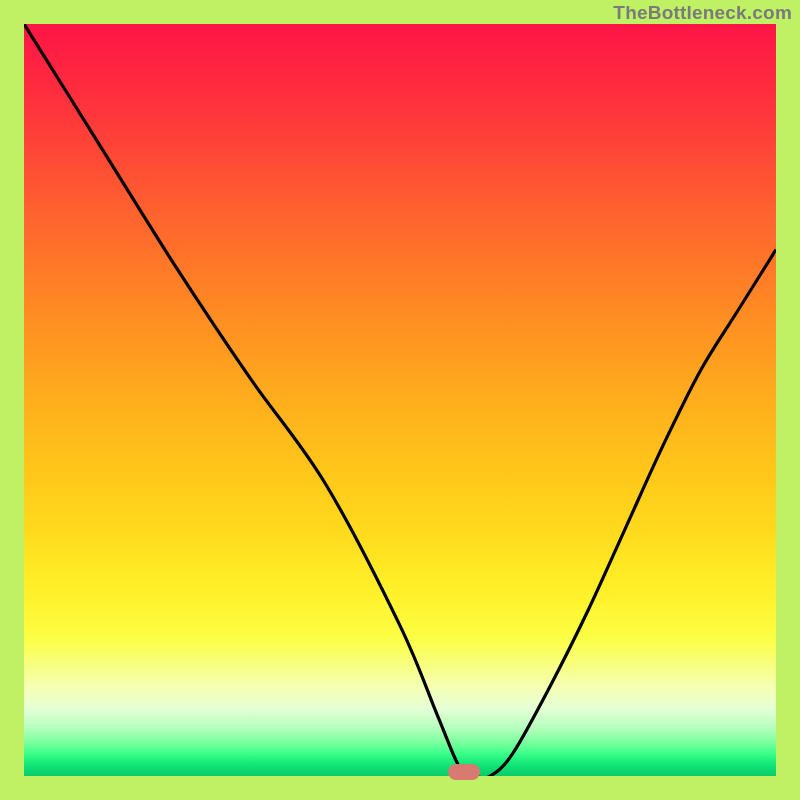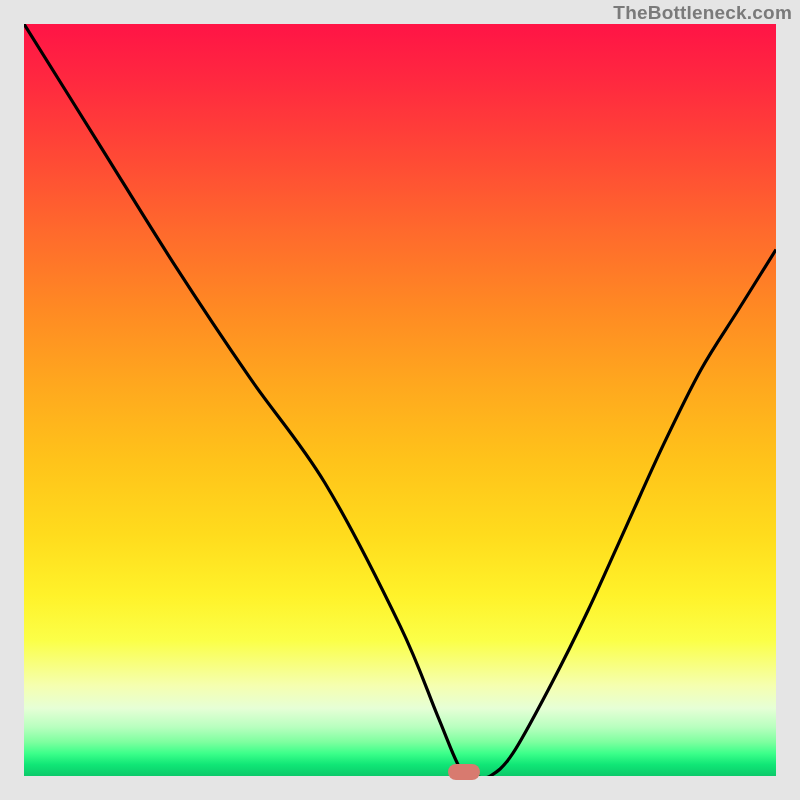--- a/index.html
+++ b/index.html
@@ -9,21 +9,21 @@
     height: 800px;
     background: #000000;
     overflow: hidden;
   }
   .frame {
     position: absolute;
     left: 0;
     top: 0;
     width: 800px;
     height: 800px;
-    background: #e5e5e5;
+    background: #bef264;
   }
   .plot-area {
     position: absolute;
     left: 24px;
     top: 24px;
     width: 752px;
     height: 752px;
     
     background: linear-gradient(
       to bottom,

